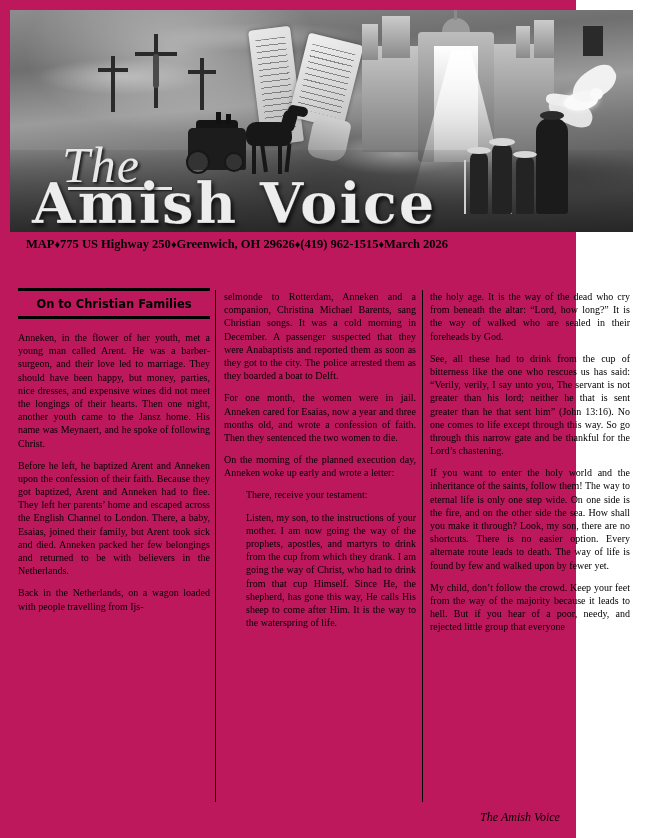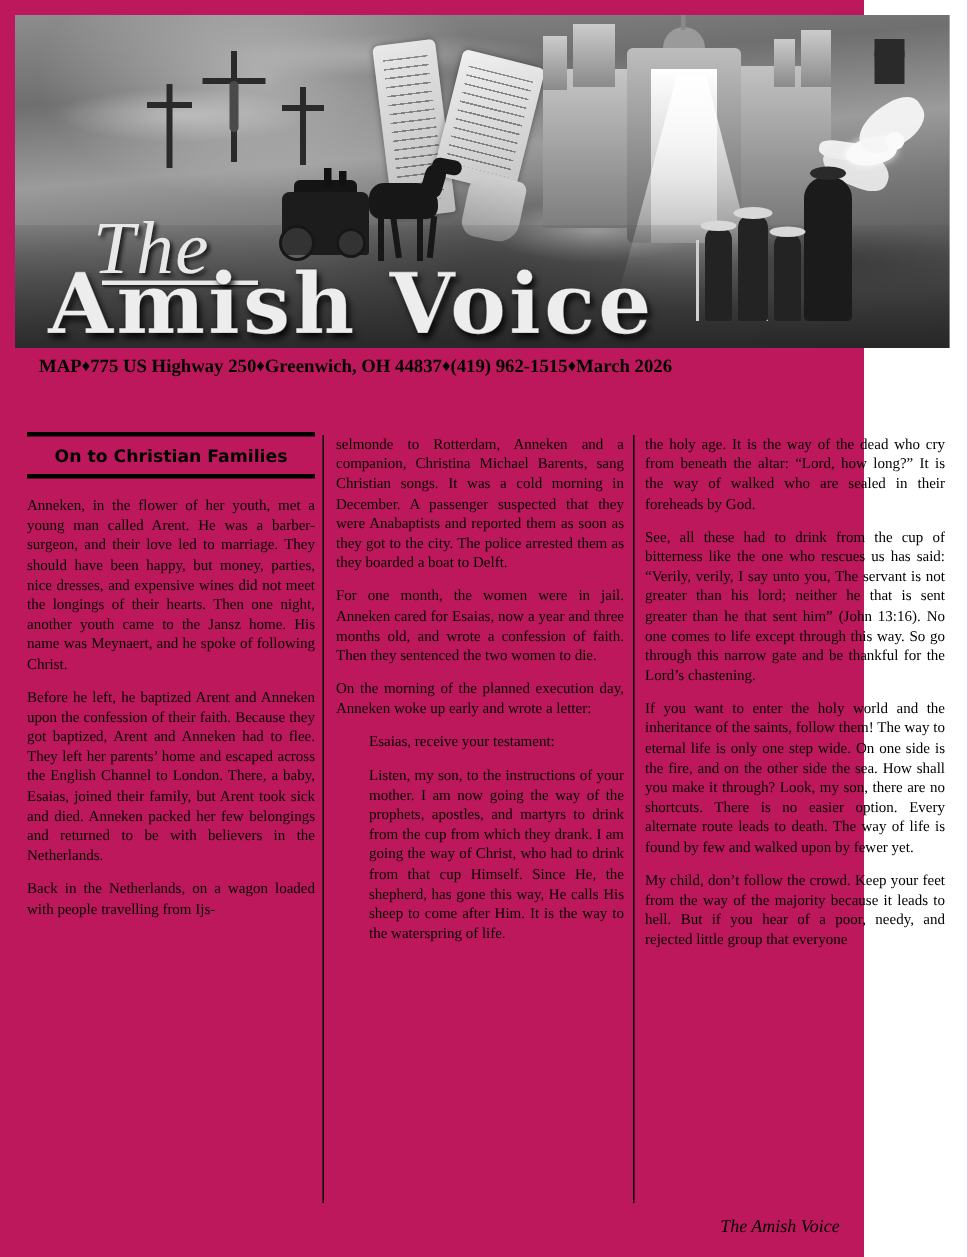--- a/index.html
+++ b/index.html
@@ -303,21 +303,21 @@
 
     <div class="wm-the">The</div>
     <div class="wm-main">Amish Voice</div>
   </div>
 
   <div class="infobar">
     <span>MAP</span>
     <span class="dia">♦</span>
     <span>775 US Highway 250</span>
     <span class="dia">♦</span>
-    <span>Greenwich, OH  44837</span>
+    <span>Greenwich, OH  29626</span>
     <span class="dia">♦</span>
     <span>(419) 962-1515</span>
     <span class="dia">♦</span>
     <span>March 2026</span>
   </div>
 
 
   <div class="cols">
     <div class="divider div1"></div>
     <div class="divider div2"></div>
@@ -330,21 +330,21 @@
       </div>
       <p class="body">Anneken, in the flower of her youth, met a young man called Arent. He was a barber-surgeon, and their love led to marriage. They should have been happy, but money, parties, nice dresses, and expensive wines did not meet the longings of their hearts. Then one night, another youth came to the Jansz home. His name was Meynaert, and he spoke of following Christ.</p>
       <p class="body">Before he left, he baptized Arent and Anneken upon the confession of their faith. Because they got baptized, Arent and Anneken had to flee. They left her parents’ home and escaped across the English Channel to London. There, a baby, Esaias, joined their family, but Arent took sick and died. Anneken packed her few belongings and returned to be with believers in the Netherlands.</p>
       <p class="body">Back in the Netherlands, on a wagon loaded with people travelling from Ijs-</p>
     </div>
 
     <div class="col col2">
       <p class="body first">selmonde to Rotterdam, Anneken and a companion, Christina Michael Barents, sang Christian songs. It was a cold morning in December. A passenger suspected that they were Anabaptists and reported them as soon as they got to the city. The police arrested them as they boarded a boat to Delft.</p>
       <p class="body">For one month, the women were in jail. Anneken cared for Esaias, now a year and three months old, and wrote a confession of faith. Then they sentenced the two women to die.</p>
       <p class="body">On the morning of the planned execution day, Anneken woke up early and wrote a letter:</p>
-      <p class="body letter">Esaias, receive your testament:</p>
+      <p class="body letter">There, receive your testament:</p>
       <p class="body letter">Listen, my son, to the instructions of your mother. I am now going the way of the prophets, apostles, and martyrs to drink from the cup from which they drank. I am going the way of Christ, who had to drink from that cup Himself. Since He, the shepherd, has gone this way, He calls His sheep to come after Him. It is the way to the waterspring of life.</p>
     </div>
 
     <div class="col col3">
       <p class="body first">the holy age. It is the way of the dead who cry from beneath the altar: “Lord, how long?” It is the way of walked who are sealed in their foreheads by God.</p>
       <p class="body">See, all these had to drink from the cup of bitterness like the one who rescues us has said: “Verily, verily, I say unto you, The servant is not greater than his lord; neither he that is sent greater than he that sent him” (John 13:16). No one comes to life except through this way. So go through this narrow gate and be thankful for the Lord’s chastening.</p>
       <p class="body">If you want to enter the holy world and the inheritance of the saints, follow them! The way to eternal life is only one step wide. On one side is the fire, and on the other side the sea. How shall you make it through? Look, my son, there are no shortcuts. There is no easier option. Every alternate route leads to death. The way of life is found by few and walked upon by fewer yet.</p>
       <p class="body">My child, don’t follow the crowd. Keep your feet from the way of the majority because it leads to hell. But if you hear of a poor, needy, and rejected little group that everyone</p>
     </div>
   </div>

